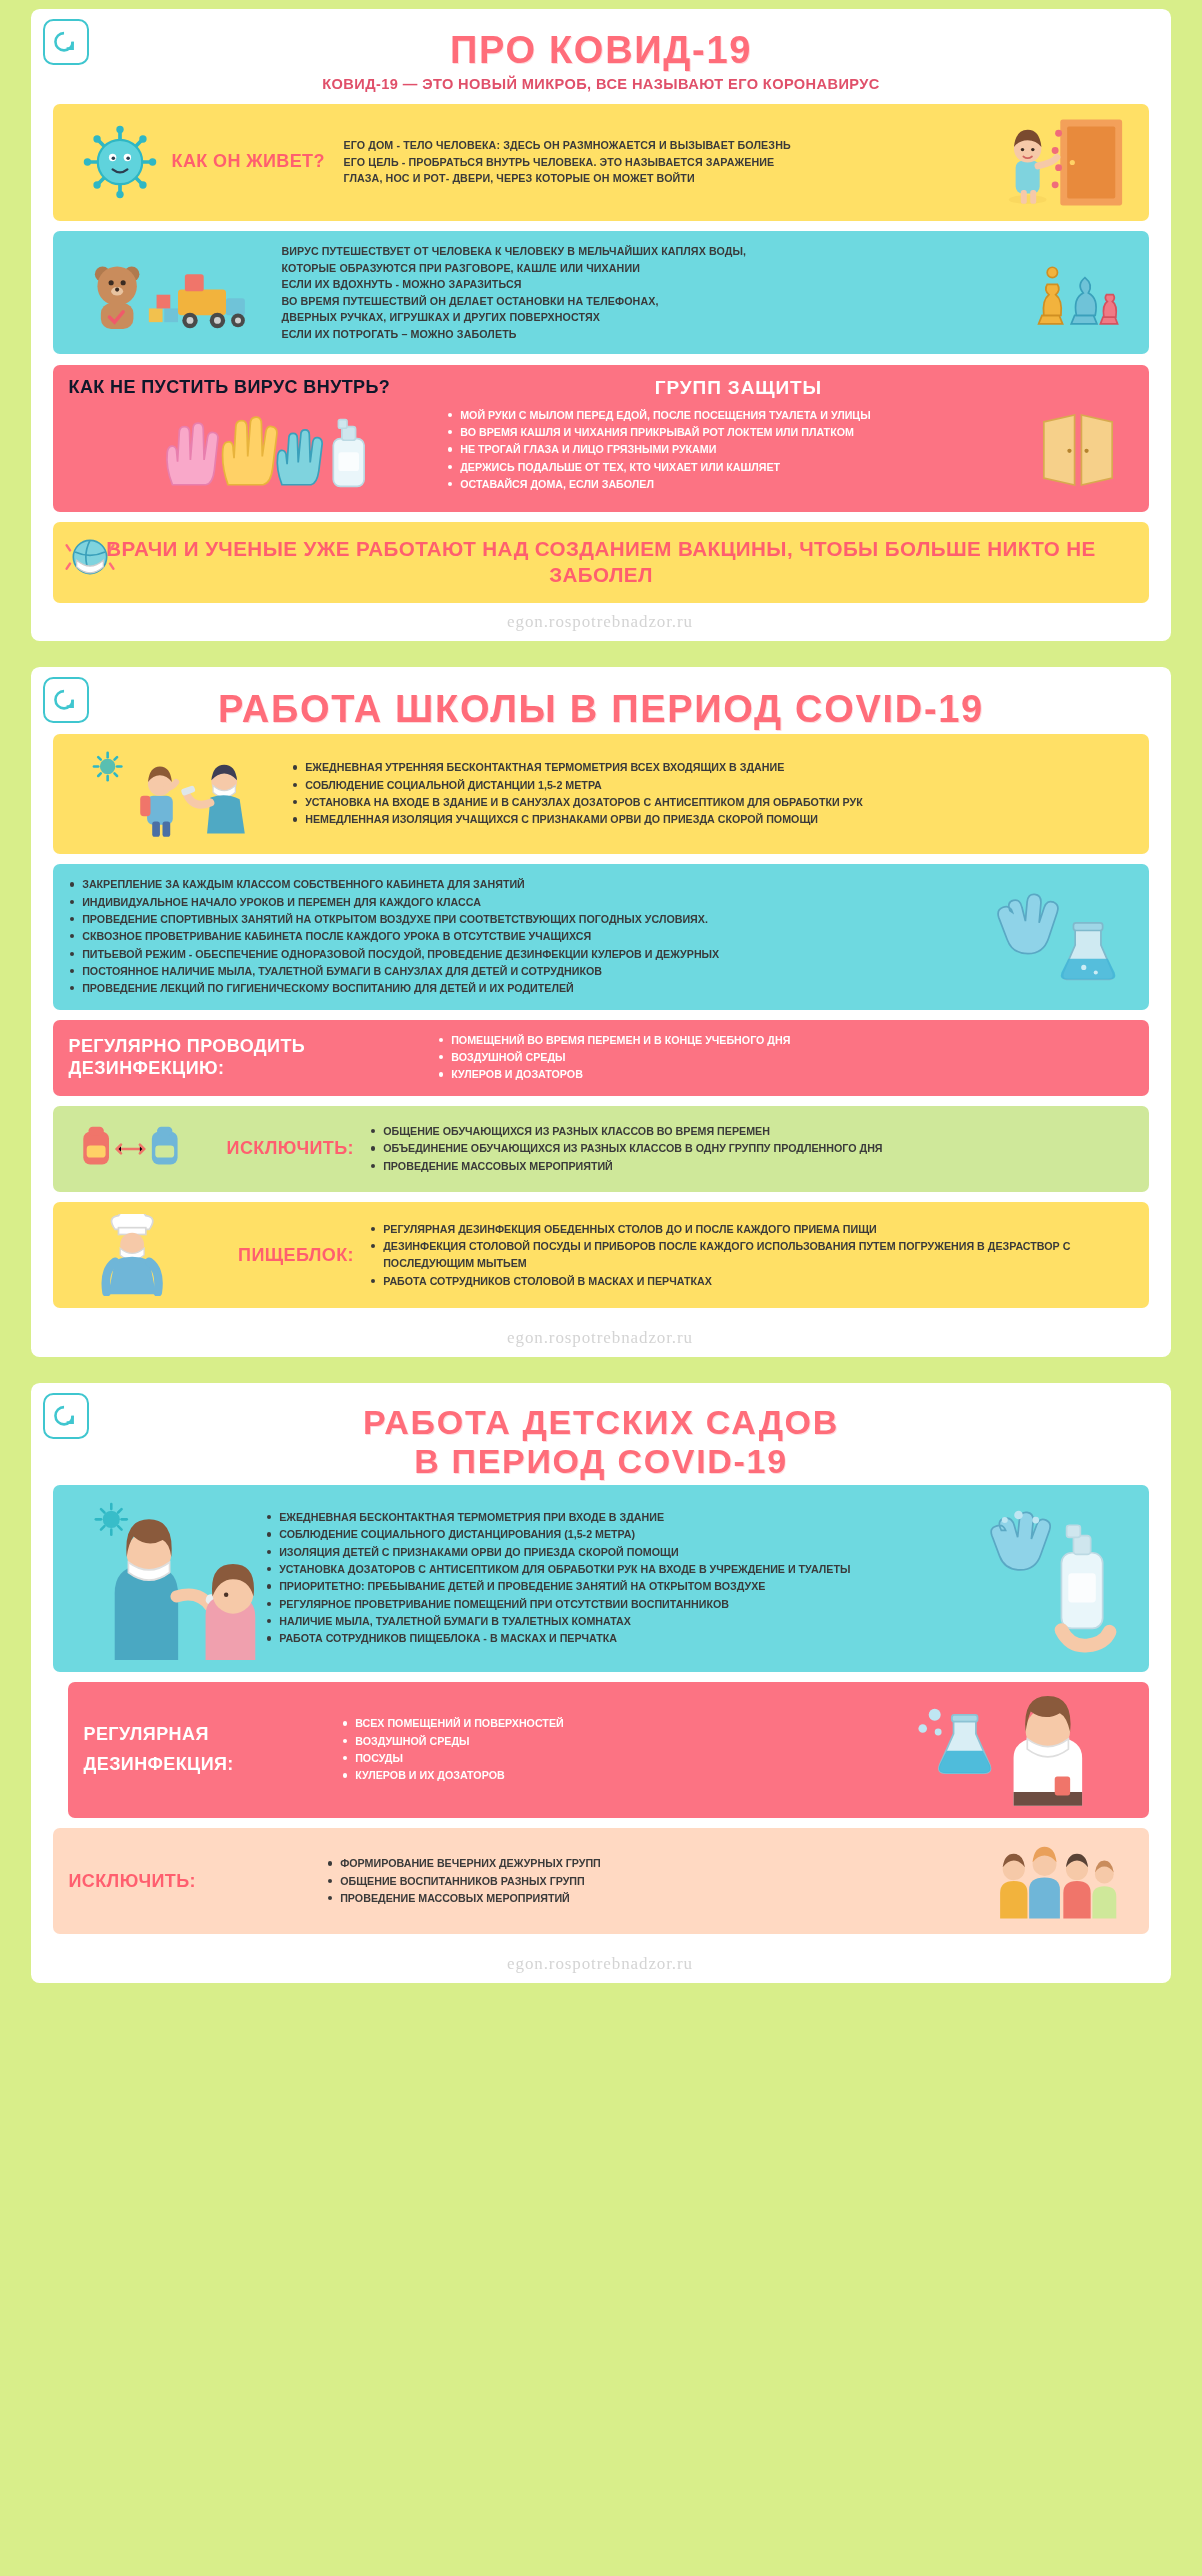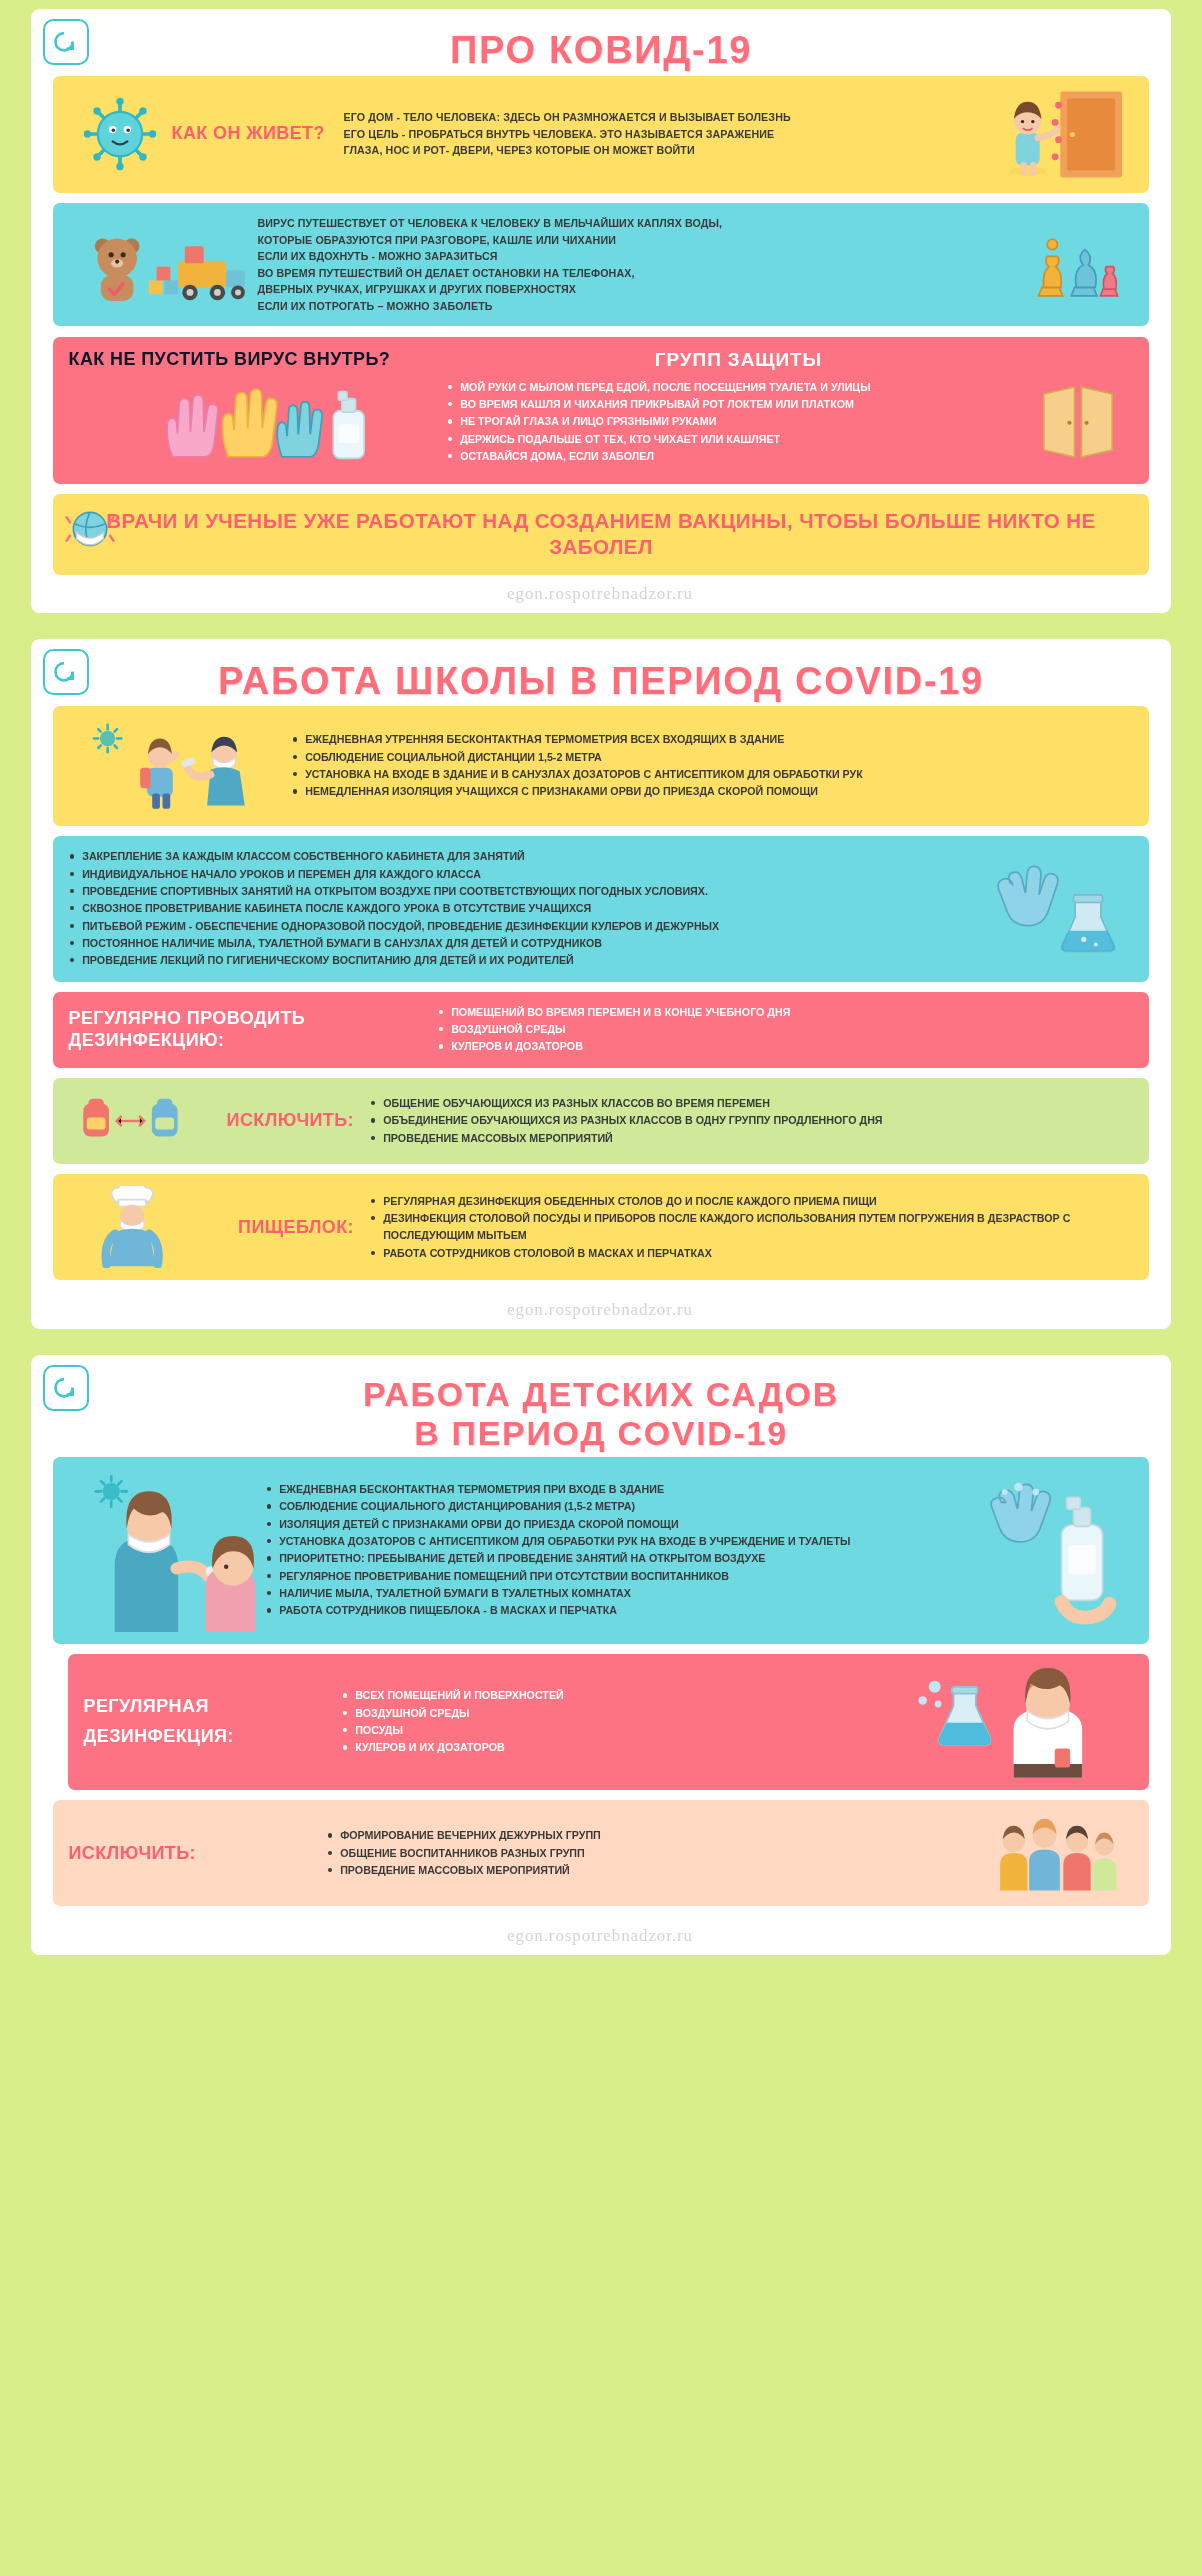--- a/index.html
+++ b/index.html
@@ -148,20 +148,21 @@
 
   <div class="panel" style="margin-top:8.6px;">
     <div class="logo">
       <svg width="27.5" height="27.5" viewBox="0 0 32 32" aria-hidden="true">
         <path d="M14 6 A10 10 0 1 0 24 16" fill="none" stroke="#3fc6cf" stroke-width="3"></path>
         <path d="M24 16 L24 24 L17 24" fill="none" stroke="#3fc6cf" stroke-width="3"></path>
       </svg>
     </div>
 
     <div class="title">ПРО КОВИД-19</div>
+    <div class="subtitle">КОВИД-19 — ЭТО НОВЫЙ МИКРОБ, ВСЕ НАЗЫВАЮТ ЕГО КОРОНАВИРУС</div>
 
     <div class="row yellow" style="min-height:86px;">
       <div class="art" style="width:103px;">
         <svg width="74" height="74" viewBox="0 0 100 100">
           <g stroke="#2fb7c4" stroke-width="5" stroke-linecap="round">
             <line x1="50" y1="6" x2="50" y2="20"></line>
               <line x1="50" y1="80" x2="50" y2="94"></line>
             <line x1="6" y1="50" x2="20" y2="50"></line>
               <line x1="80" y1="50" x2="94" y2="50"></line>
             <line x1="19" y1="19" x2="29" y2="29"></line>
@@ -213,21 +214,21 @@
           <circle cx="52" cy="38" r="16" fill="#f6c9a8"></circle>
           <path d="M36 36 Q38 16 52 16 Q66 16 68 36 Q62 28 52 28 Q42 28 36 36Z" fill="#7a4a2f"></path>
           <circle cx="46" cy="39" r="2" fill="#3a2b22"></circle>
             <circle cx="58" cy="39" r="2" fill="#3a2b22"></circle>
           <path d="M47 47 Q52 51 57 47" stroke="#d1655f" stroke-width="2" fill="none" stroke-linecap="round"></path>
           <path d="M64 58 Q82 54 86 48" stroke="#f6c9a8" stroke-width="8" fill="none" stroke-linecap="round"></path>
         </svg>
       </div>
     </div>
 
-    <div class="row cyan" style="min-height:103px;">
+    <div class="row cyan" style="min-height:103px;gap:24px;">
       <div class="art" style="width:189px;">
         <svg width="176" height="96" viewBox="0 0 205 112">
           <circle cx="32" cy="34" r="9" fill="#b07a4e"></circle>
             <circle cx="66" cy="34" r="9" fill="#b07a4e"></circle>
           <circle cx="49" cy="48" r="23" fill="#c98c5c"></circle>
           <circle cx="42" cy="44" r="3" fill="#3a2b22"></circle>
             <circle cx="56" cy="44" r="3" fill="#3a2b22"></circle>
           <ellipse cx="49" cy="54" rx="7" ry="5" fill="#e8c3a0"></ellipse>
           <circle cx="49" cy="52" r="2.4" fill="#3a2b22"></circle>
           <rect x="30" y="68" width="38" height="30" rx="12" fill="#c98c5c"></rect>

